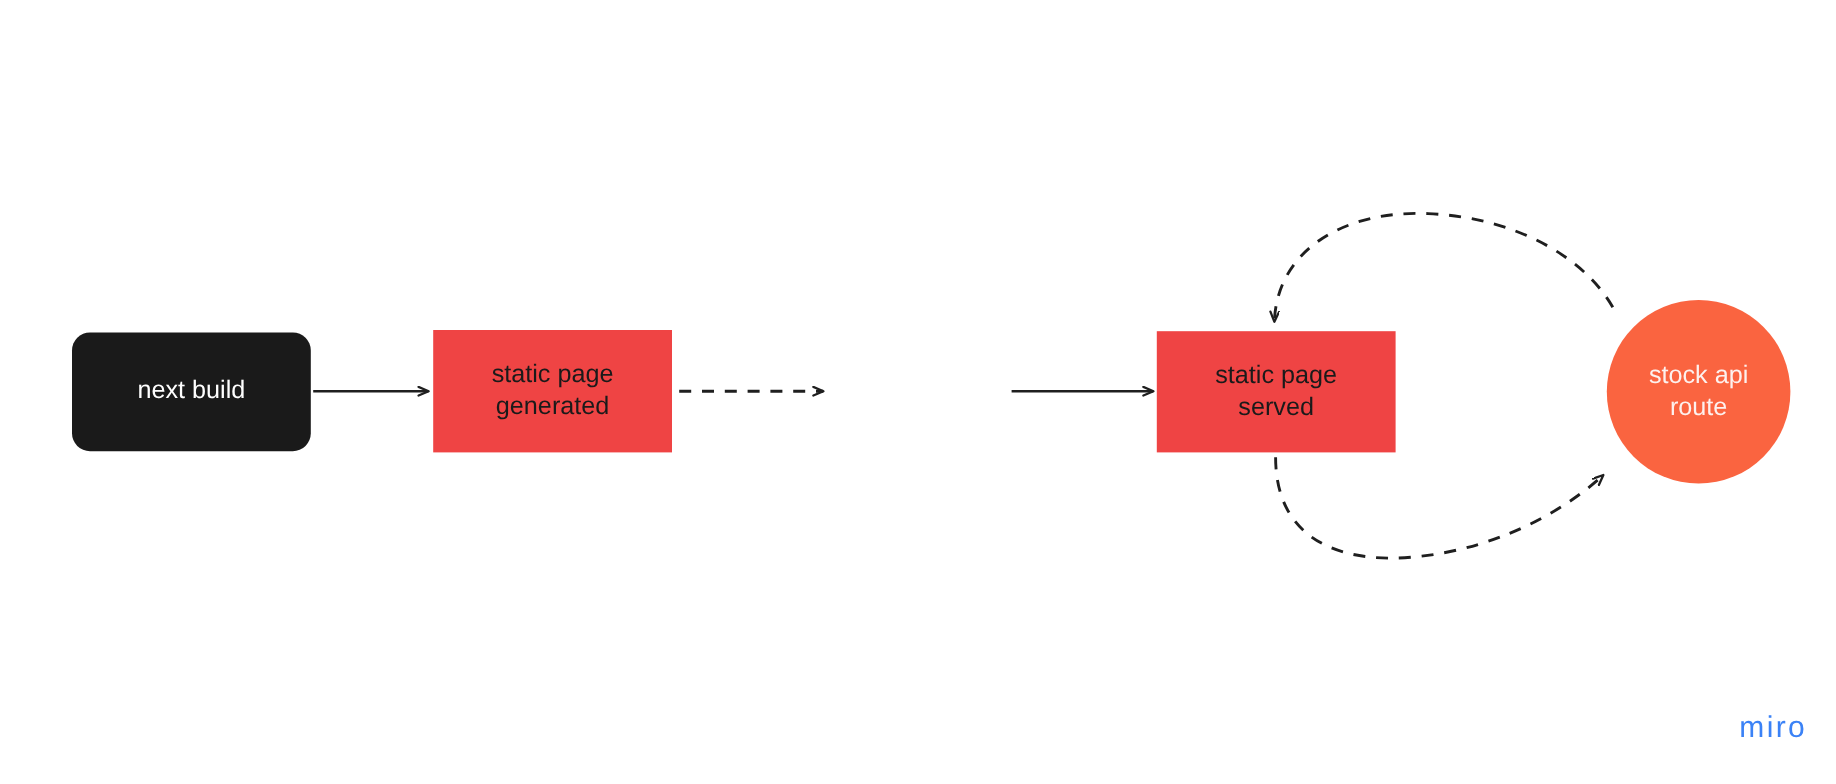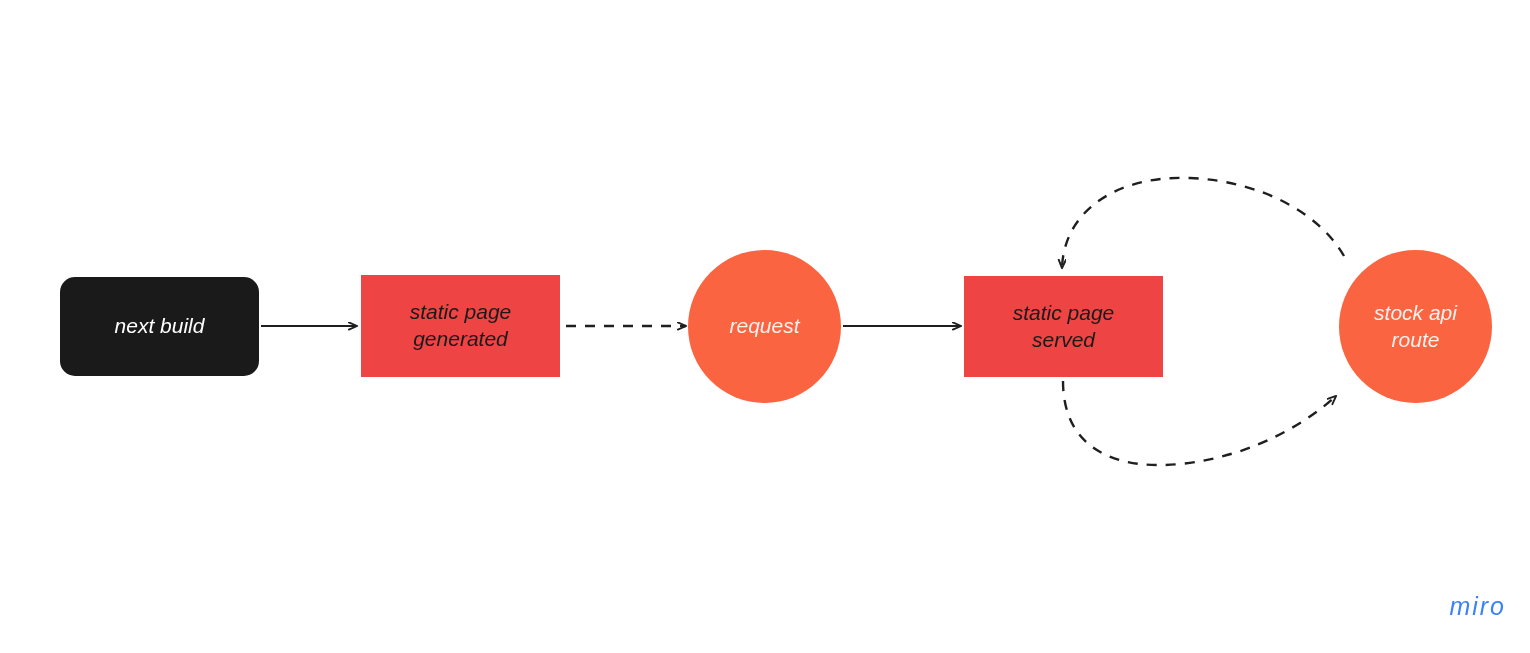--- a/index.html
+++ b/index.html
@@ -9,21 +9,20 @@
   }
   body {
     font-family: "Liberation Sans", sans-serif;
   }
   #canvas {
     position: relative;
     width: 1530px;
     height: 653px;
     background: #ffffff;
     overflow: hidden;
-    font-style: italic;
   }
   #edges {
     position: absolute;
     top: 0;
     left: 0;
     width: 1530px;
     height: 653px;
     pointer-events: none;
   }
   .node {
@@ -126,23 +125,20 @@
 
   <div class="node" id="node-next-build">
     <span class="node-label">next build</span>
   </div>
 
   <div class="node node-rect-yellow" id="node-static-page-generated">
     <span class="node-label">static page
 generated</span>
   </div>
 
-  <div class="node node-circle-orange" id="node-request">
-    <span class="node-label">request</span>
-  </div>
 
   <div class="node node-rect-yellow" id="node-static-page-served">
     <span class="node-label">static page
 served</span>
   </div>
 
   <div class="node node-circle-orange" id="node-stock-api-route">
     <span class="node-label">stock api
 route</span>
   </div>

